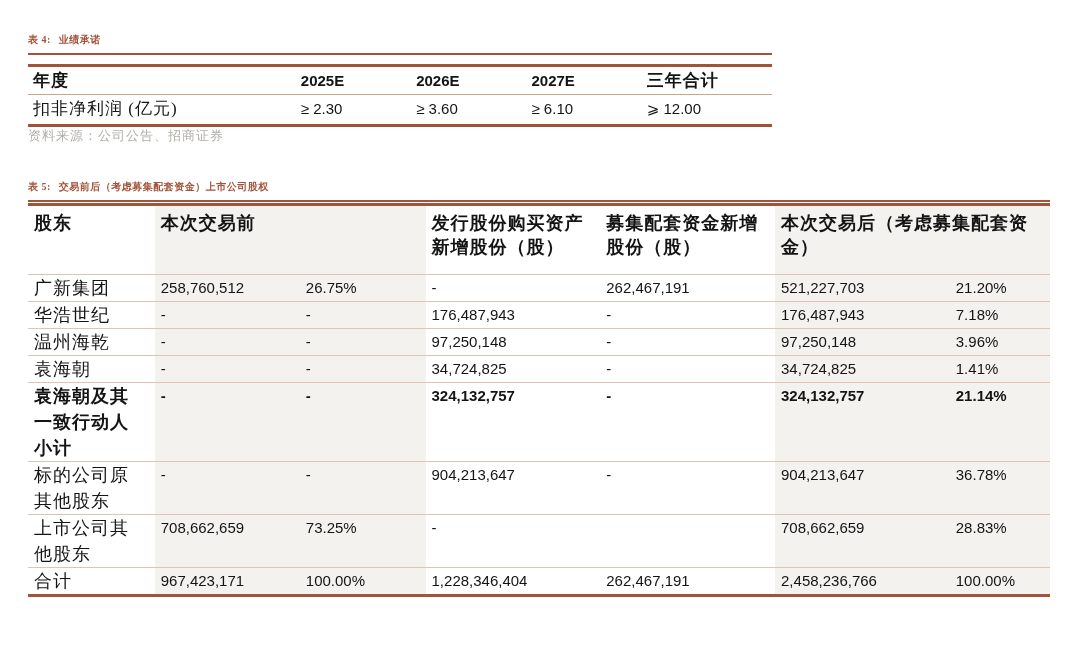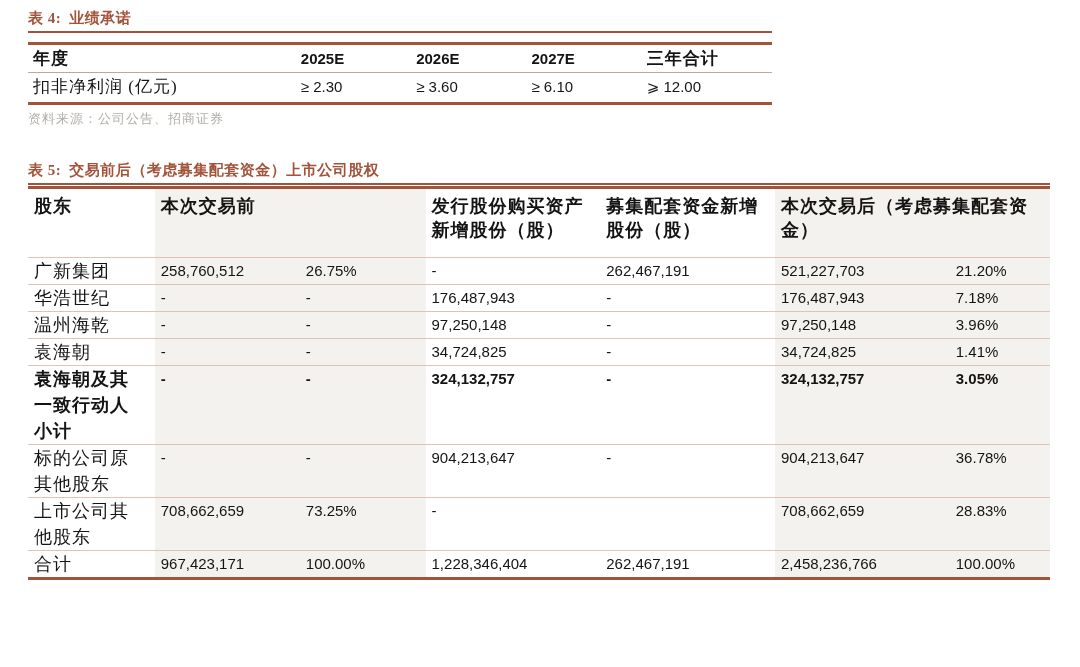--- a/index.html
+++ b/index.html
@@ -16,26 +16,27 @@
     width:1080px;height:667px;overflow:hidden;
     font-family:"Liberation Sans","DejaVu Sans",sans-serif;
     color:var(--text);
   }
   .page{padding:8px 0 0 28px;box-sizing:border-box;}
 
   
   .tbl-title{
     color:var(--accent);
     font-weight:bold;
-    font-size:15px;
+    font-size:10px;
     line-height:20px;
     padding-bottom:3px;
     border-bottom:2px solid var(--accent);
     font-family:"Liberation Serif","DejaVu Serif",serif;
     letter-spacing:0.5px;
+    margin-top:22px;
   }
   .t4w{width:744px;}
   .t5w{width:1022px;font-family:Liberation Serif, serif;}
   .tlab{margin-right:8px;}
 
   
   table{border-collapse:collapse;table-layout:fixed;}
   th,td{text-align:left;vertical-align:top;box-sizing:border-box;}
   .cn{font-family:"Liberation Serif","DejaVu Serif",serif;letter-spacing:1px;}
   .num{font-family:"Liberation Sans","DejaVu Sans",sans-serif;font-size:15px;}
@@ -71,21 +72,21 @@
   .t5 thead tr.sub th{
     font-size:18px;font-weight:normal;line-height:26px;height:27px;
   }
   .t5 td{line-height:26px;}
   .t5 td.cn{font-size:18px;padding-right:22px;font-family:Liberation Serif, serif;}
   .t5 tr.bold td{font-weight:bold;}
 
   .source{
     font-family:"Liberation Serif","DejaVu Serif",serif;
     color:var(--src);font-size:13px;letter-spacing:1px;
-    padding-top:5px;line-height:18px;
+    line-height:18px;
   }
   .t4src{padding-bottom:2px;}
 </style>
 </head>
 <body>
 
 <div class="page">
 
   <section>
     <div class="tbl-title t4w">
@@ -181,21 +182,21 @@
             <td class="num shade">34,724,825</td>
             <td class="num shade">1.41%</td>
           </tr>
           <tr class="bold">
             <td class="cn">袁海朝及其一致行动人小计</td>
             <td class="num shade">-</td>
             <td class="num shade">-</td>
             <td class="num">324,132,757</td>
             <td class="num">-</td>
             <td class="num shade">324,132,757</td>
-            <td class="num shade">3.05%</td>
+            <td class="num shade">21.14%</td>
           </tr>
           <tr>
             <td class="cn">标的公司原其他股东</td>
             <td class="num shade">-</td>
             <td class="num shade">-</td>
             <td class="num">904,213,647</td>
             <td class="num">-</td>
             <td class="num shade">904,213,647</td>
             <td class="num shade">36.78%</td>
           </tr>

